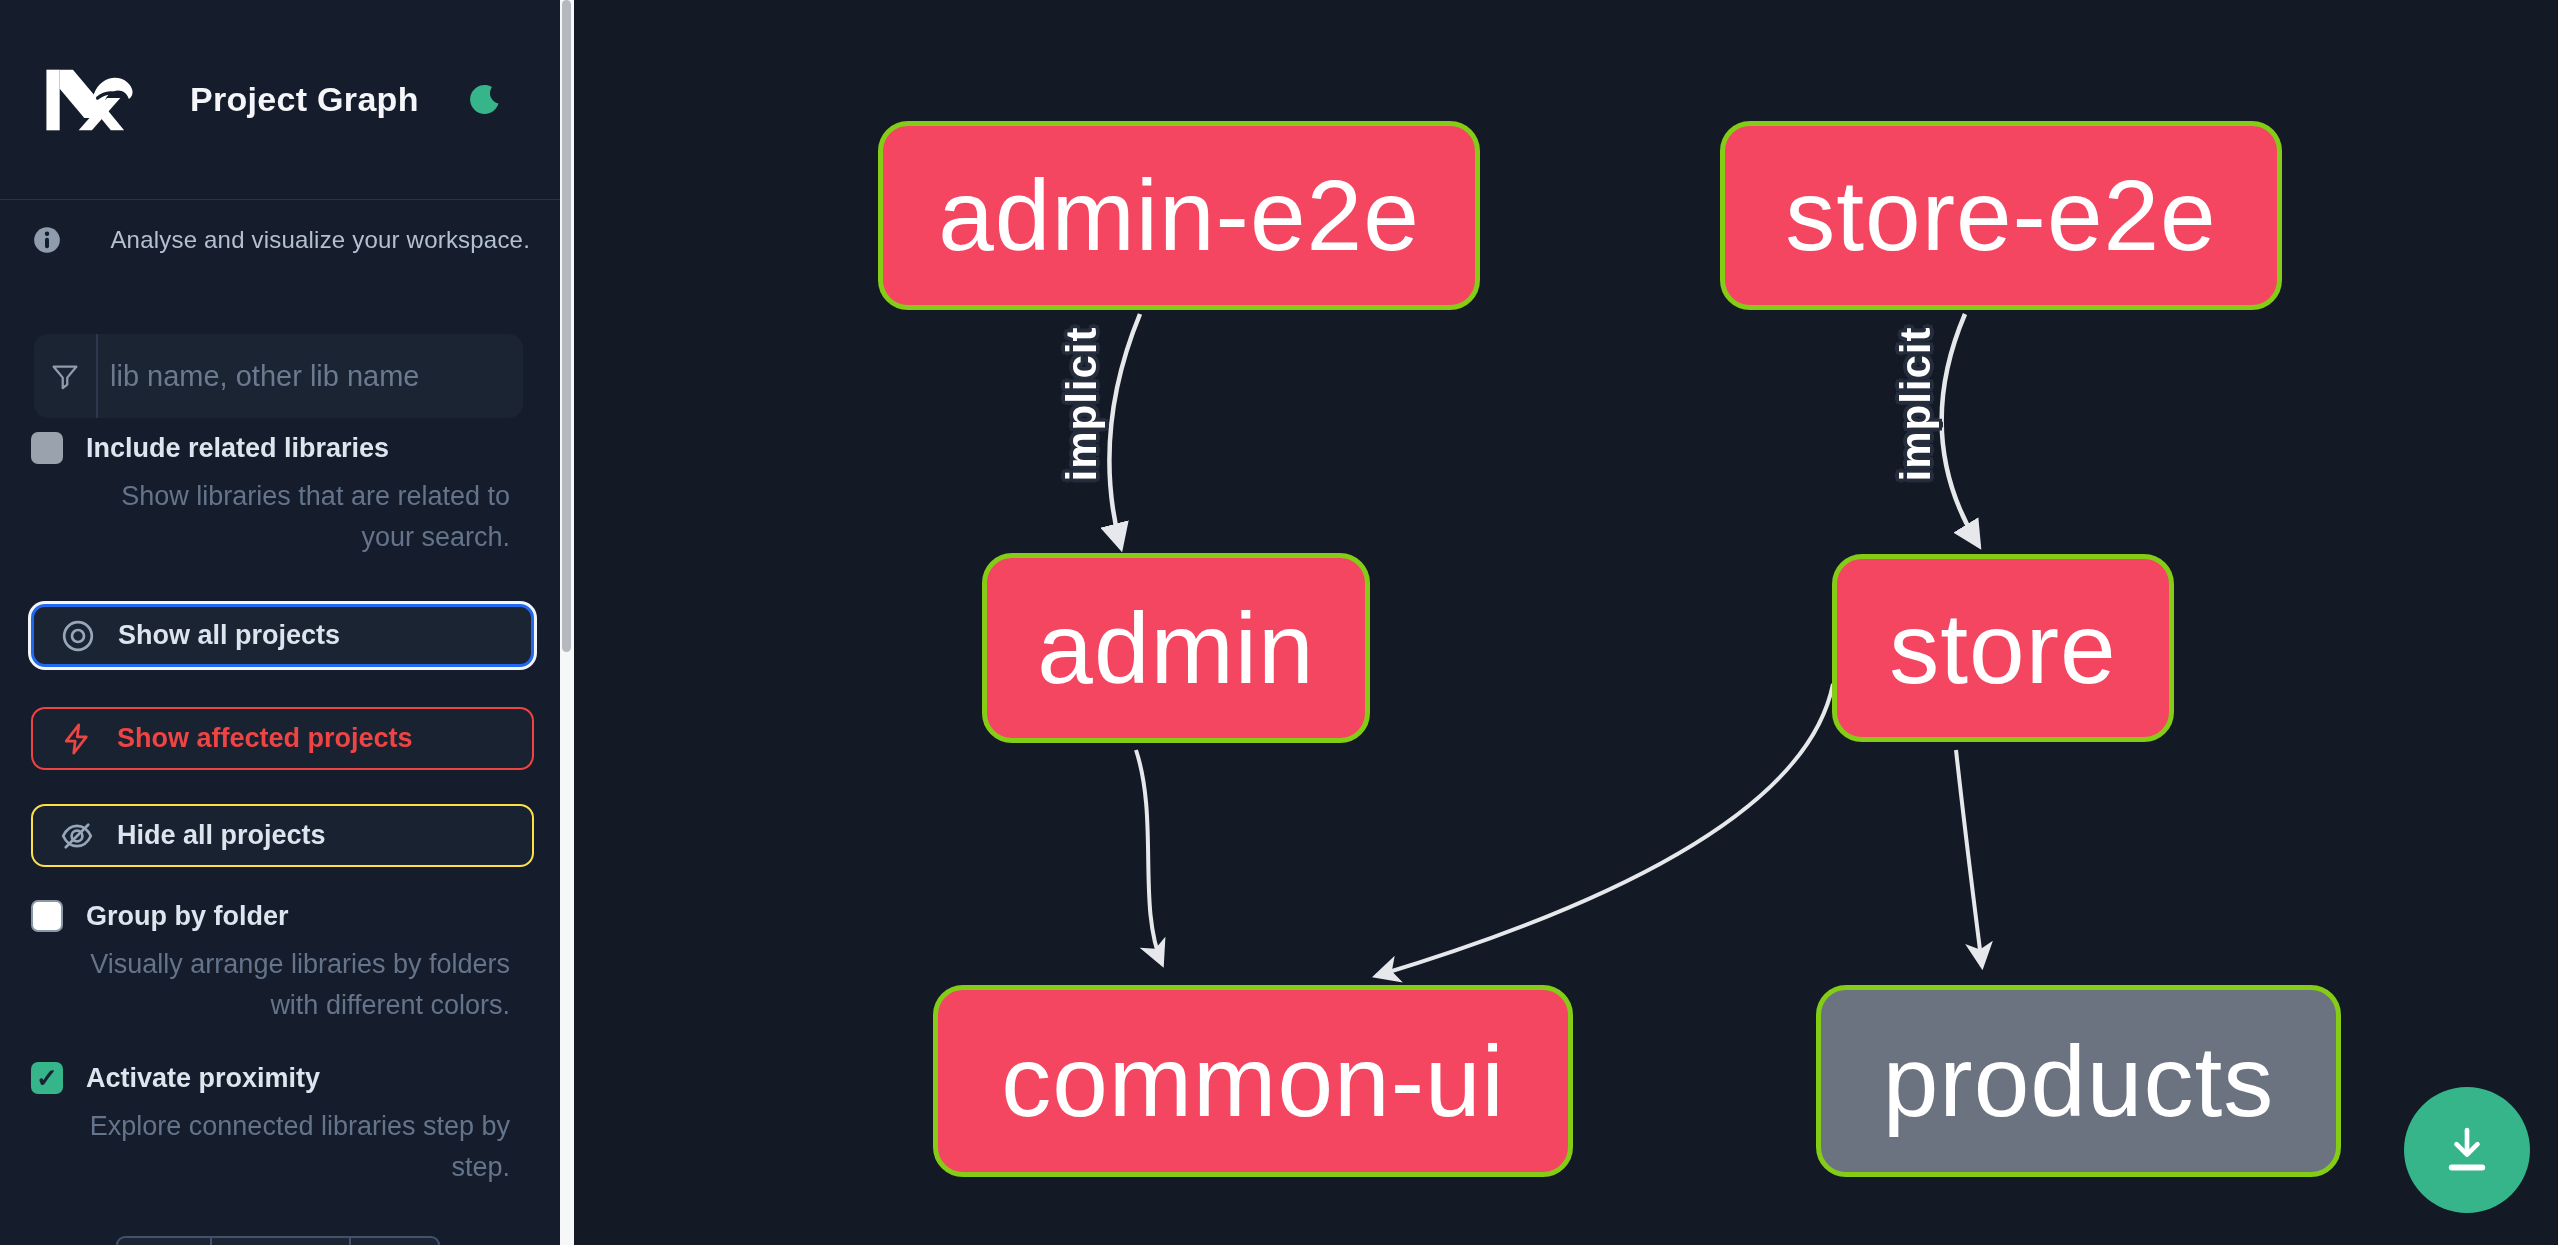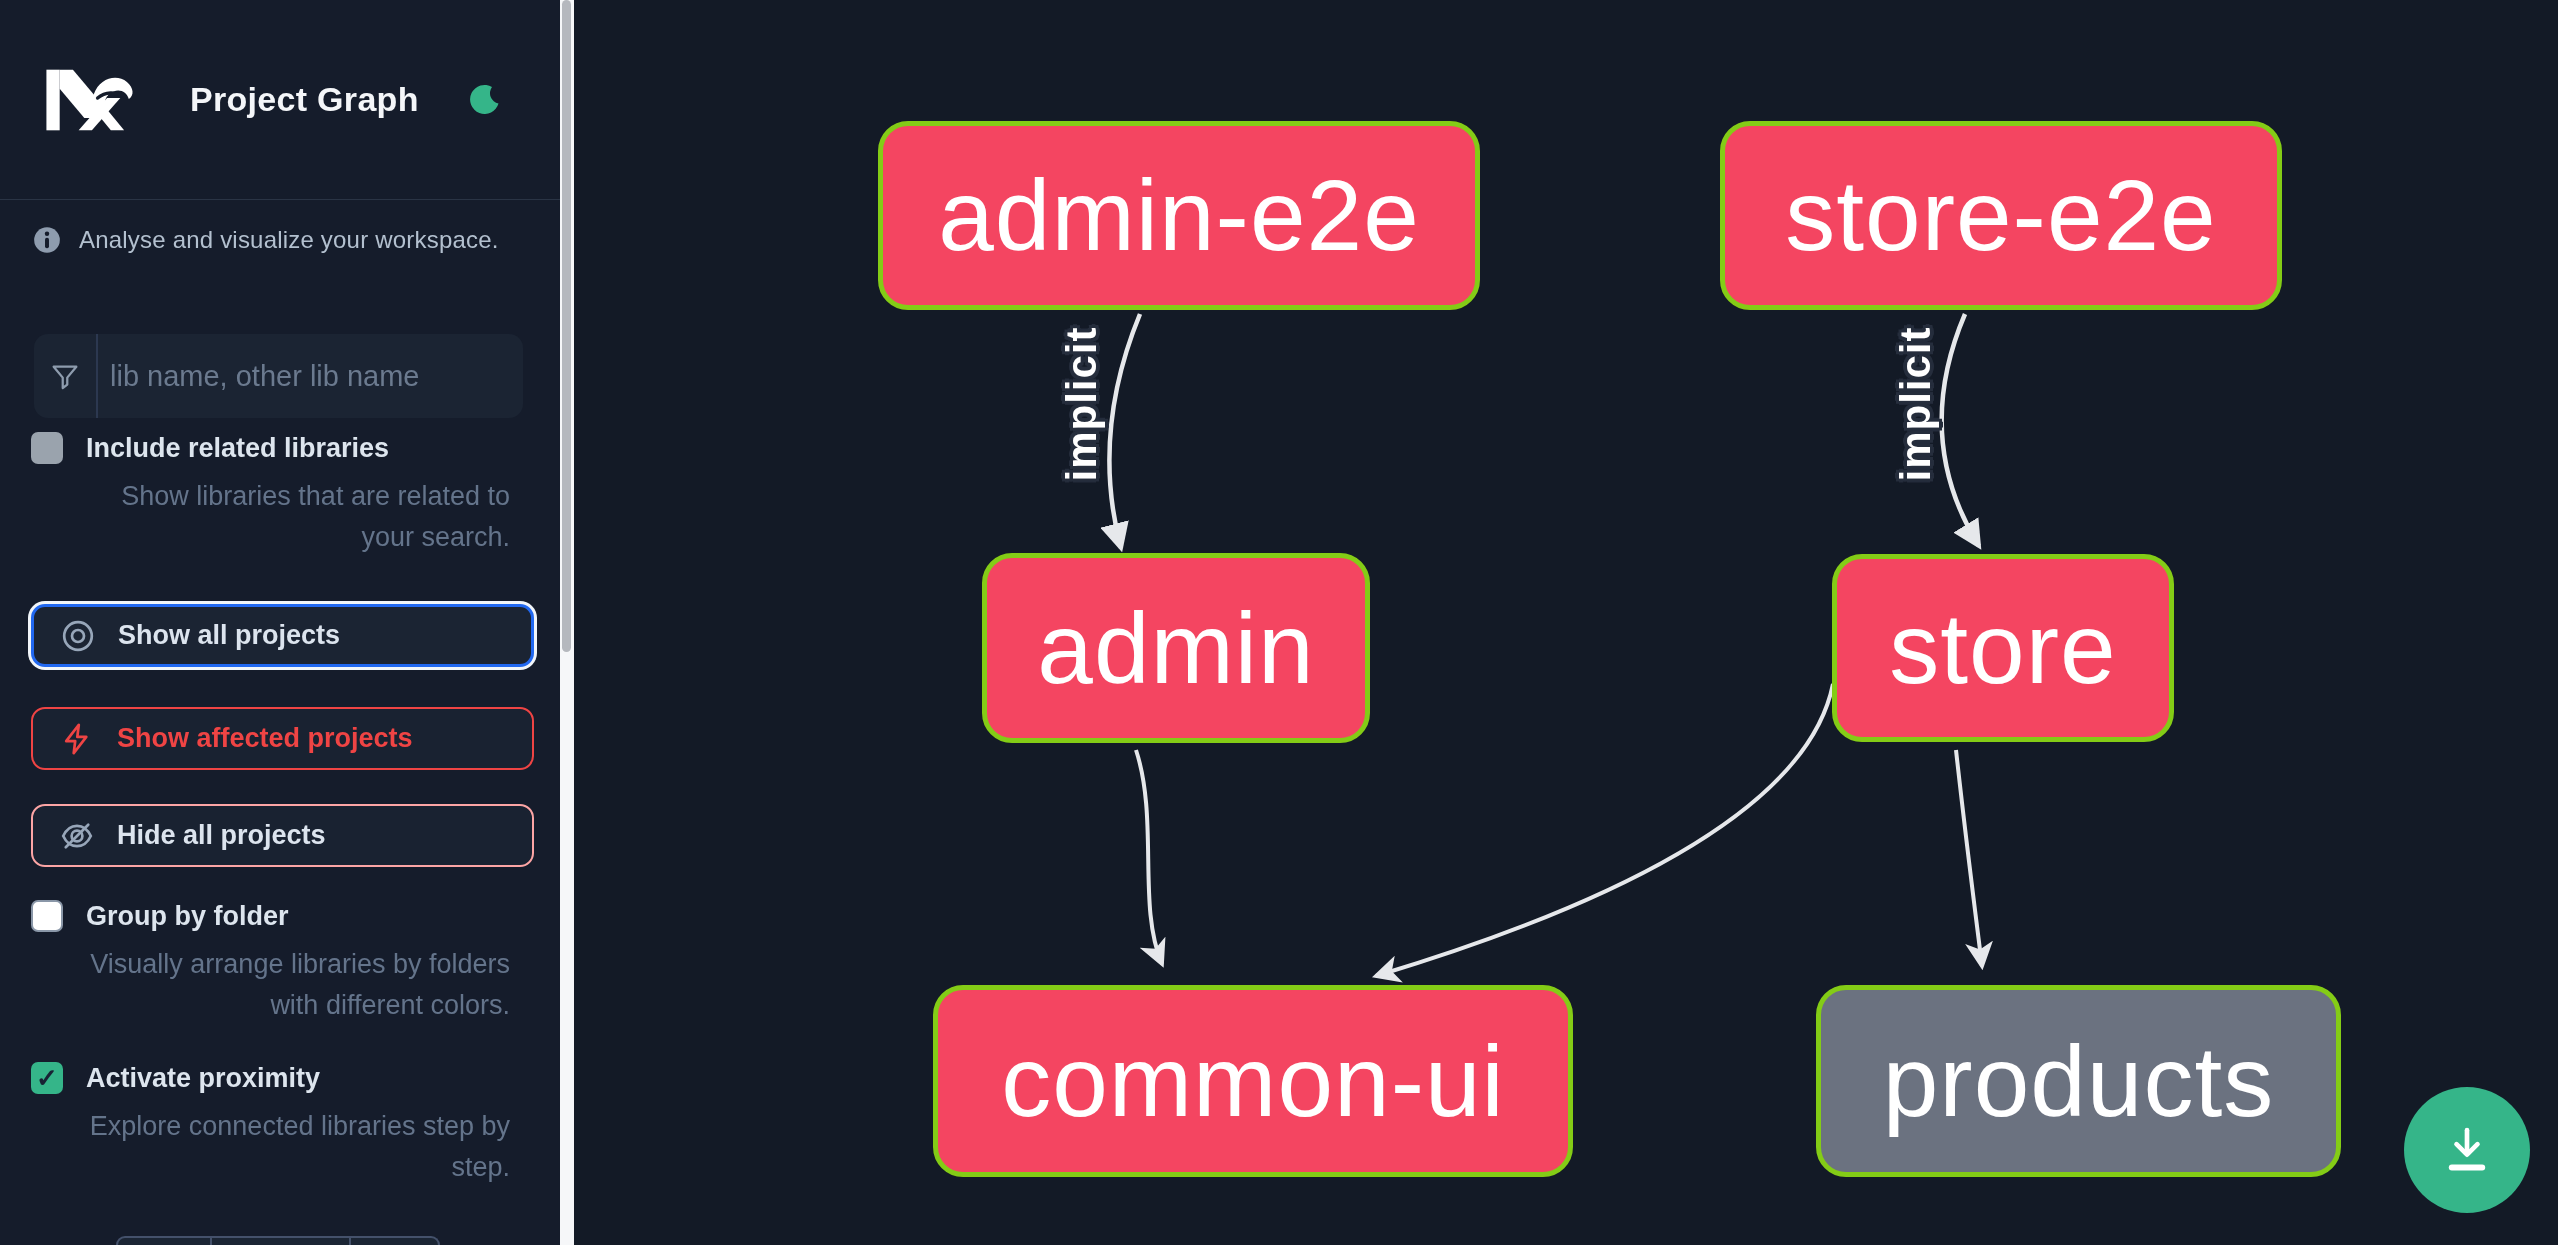--- a/index.html
+++ b/index.html
@@ -9,21 +9,21 @@
 
   
   .sidebar { position:relative; width:560px; height:1245px; background:#151c2b;
              flex:0 0 560px; overflow:hidden; }
   .sb-header { height:200px; display:flex; align-items:center; padding:0 40px;
                border-bottom:1px solid #2a3445; }
   .nx-logo { width:100px; height:72px; flex:0 0 auto; }
   .sb-title { margin-left:50px; font-size:34px; font-weight:700; color:#f4f6f9; letter-spacing:.3px; }
   .moon { width:36px; height:36px; margin-left:46px; cursor:pointer; }
 
-  .info-row { display:flex; align-items:center; gap:18px; margin:26px 30px 0 33px; }
+  .info-row { display:flex; align-items:center; gap:8px; margin:26px 30px 0 33px;justify-content:space-between; }
   .info-icon { width:28px; height:28px; flex:0 0 auto; }
   .info-text { font-size:24px; color:#b3c0cf; letter-spacing:.2px; }
 
   .search { margin:80px 0 0 34px; width:489px; height:84px; background:#1b2433;
             border-radius:14px; display:flex; align-items:stretch; overflow:hidden; }
   .search-icon-cell { width:64px; display:flex; align-items:center; justify-content:center;
                       border-right:2px solid #2c3850; flex:0 0 64px; }
   .search input { flex:1; background:transparent; border:none; outline:none;
                   font-size:29px; color:#cbd5e1; padding:0 12px;
                   font-family:"Liberation Sans", sans-serif; }
@@ -41,21 +41,21 @@
   .toggle-desc { margin:12px 0 0 55px; width:424px; font-size:27px; line-height:41px; color:#64748b; }
 
   .btn-stack { margin:46px 0 0 31px; width:503px; }
   .btn { width:503px; height:63px; border-radius:14px; background:#192231;
          display:flex; align-items:center; gap:22px; padding:0 26px;
          font-size:27px; font-weight:700; color:#dce4ee; cursor:pointer; }
   .btn svg { width:36px; height:36px; flex:0 0 36px; }
   .btn-primary { background:#1b2433; border:3px solid #2168f0;
                  box-shadow:0 0 0 3px #f1f5f9; margin-bottom:40px; }
   .btn-affected { border:2px solid #ef4444; color:#ef4444; margin-bottom:34px; }
-  .btn-plain { border:2px solid #fca5a5; }
+  .btn-plain { border:2px solid #fde047; }
 
   .sec-group { margin-top:33px; }
   .sec-prox  { margin-top:36px; }
 
   .stepper { position:absolute; left:116px; bottom:0; width:324px; height:9px;
              border:2px solid #44516b; border-bottom:none; border-radius:10px 10px 0 0;
              background:#1b2534; display:flex; }
   .stepper .seg { border-right:2px solid #44516b; }
   .stepper .seg:last-child { border-right:none; }
   .seg1 { width:94px; } .seg2 { width:139px; } .seg3 { flex:1; }

